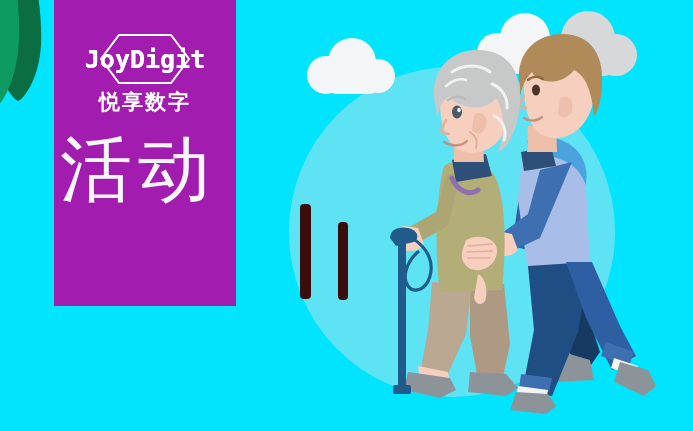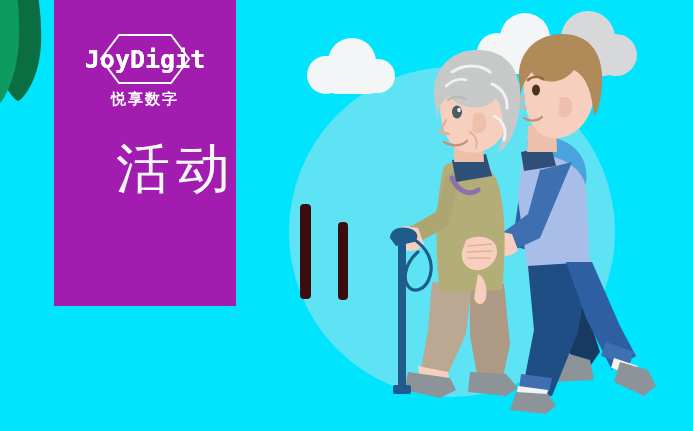--- a/index.html
+++ b/index.html
@@ -76,34 +76,34 @@
     font-size: 25px;
     letter-spacing: 0px;
     line-height: 1;
     text-shadow: 0 0 0 #fff;
   }
   .logo-sub {
     margin-top: 7px;
     color: #ffffff;
     font-family: "DejaVu Sans", sans-serif;
     font-weight: bold;
-    font-size: 15px;
+    font-size: 21px;
     letter-spacing: 2px;
     line-height: 1;
   }
 
   .headline {
     position: absolute;
     left: 0;
     top: 138px;
     width: 182px;
-    text-align: right;
+    text-align: left;
     color: #F4F6F7;
     font-family: "DejaVu Serif", "Liberation Serif", serif;
-    font-size: 54px;
+    font-size: 72px;
     line-height: 62px;
     letter-spacing: 6px;
     text-indent: 6px;
     font-weight: 400;
   }
   .headline-line {
     display: block;
     white-space: nowrap;
   }
 </style>

